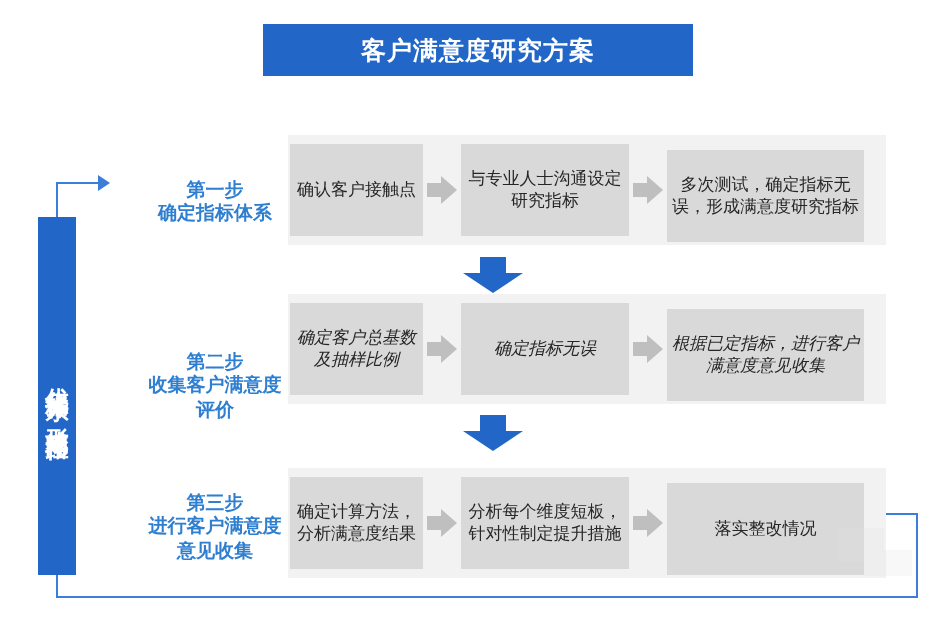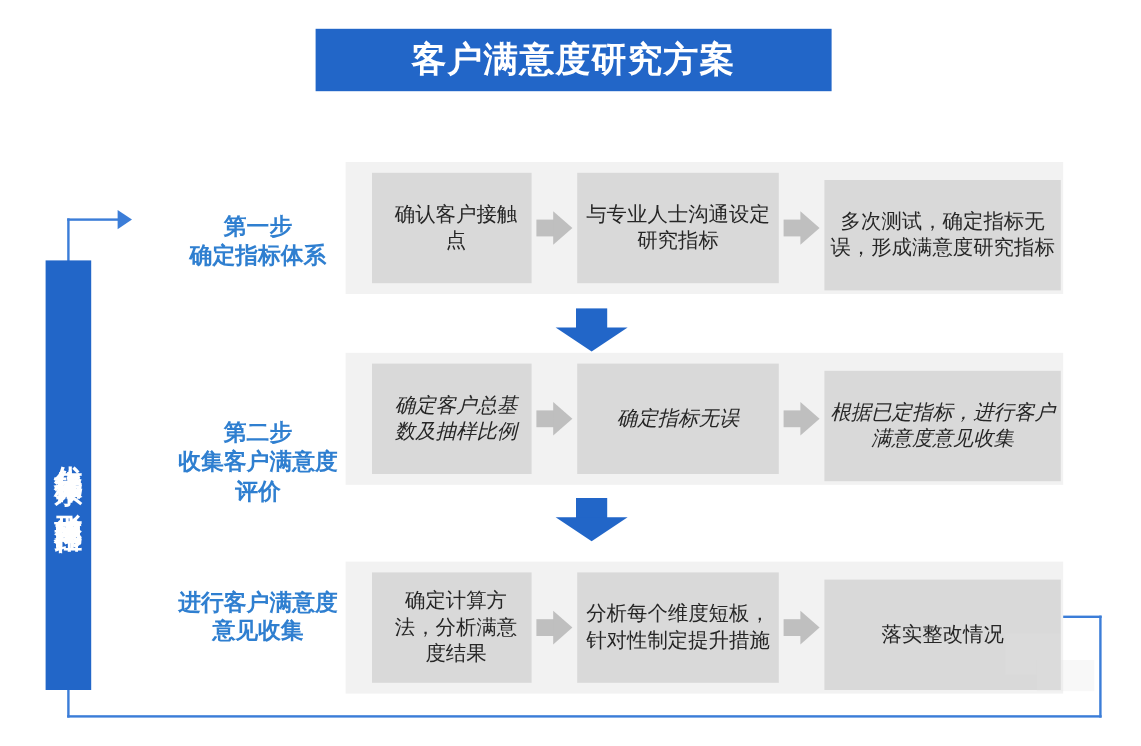--- a/index.html
+++ b/index.html
@@ -25,21 +25,21 @@
     top: 24px;
     width: 430px;
     height: 52px;
     background: #2266c8;
     display: flex;
     align-items: center;
     justify-content: center;
   }
   .title-banner .title-text {
     color: #ffffff;
-    font-size: 29px;
+    font-size: 25px;
     font-weight: bold;
     letter-spacing: 1px;
     font-family: "Liberation Sans", "DejaVu Sans", sans-serif;
   }
 
   
   .vbar {
     position: absolute;
     left: 38px;
     top: 217px;
@@ -123,21 +123,21 @@
     align-items: center;
     justify-content: center;
     text-align: center;
     color: #262626;
     font-size: 17px;
     line-height: 1.3;
     padding: 0 4px;
     box-sizing: border-box;
     font-family: "Liberation Sans", "DejaVu Sans", sans-serif;
   }
-  .box-w1 { width: 133px; margin-left: 22px; padding-left: 11px; }
+  .box-w1 { width: 133px; margin-left: 2px; }
   .box-w2 { width: 168px; }
   .box-w3 { width: 197px; margin-top: 12px; }
 
   
   .arrow-right {
     position: relative;
     width: 38px;
     height: 34px;
     flex: 0 0 38px;
   }
@@ -274,20 +274,21 @@
     </div>
     <div class="flow-box box-w3">根据已定指标，进行客户满意度意见收集</div>
   </div>
 
   <div class="arrow-down arrow-down-2">
     <span class="d-shaft"></span>
       <span class="d-head"></span>
   </div>
 
   <div class="step-label step-label-3">
+    <span class="step-num">第三步</span>
     <span class="step-name">进行客户满意度意见收集</span>
   </div>
 
   <div class="row-band row-band-3">
     <div class="flow-box box-w1">确定计算方法，分析满意度结果</div>
     <div class="arrow-right">
       <span class="shaft"></span>
         <span class="head"></span>
     </div>
     <div class="flow-box box-w2">分析每个维度短板，针对性制定提升措施</div>

